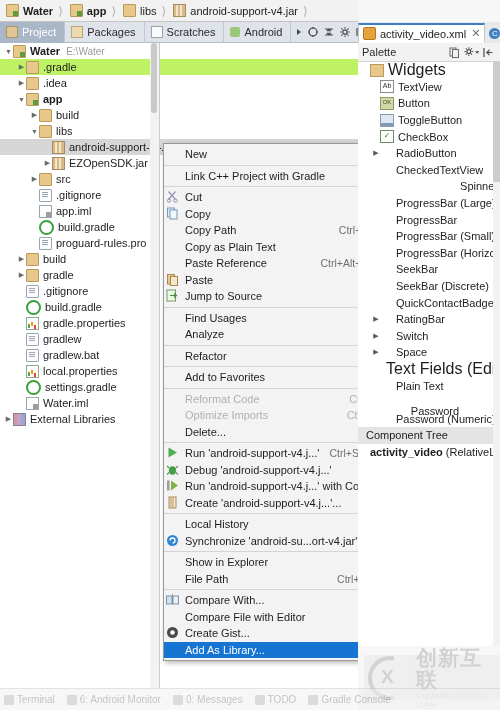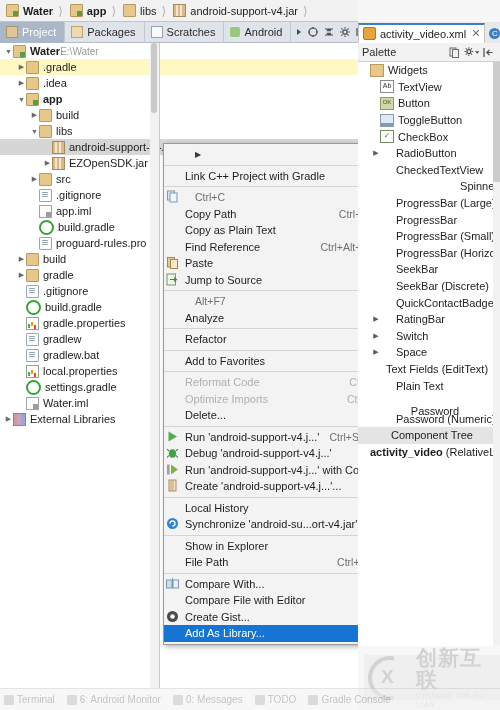--- a/index.html
+++ b/index.html
@@ -52,23 +52,23 @@
   .tic-and{background:#8fc26a;border-radius:2px;}
   .vt-btn{width:16px;height:16px;margin-left:4px;display:flex;align-items:center;justify-content:center;color:#555;font-size:11px;}
   #treewide{
     position:absolute;left:0;top:43px;width:358px;height:645px;
     background:#ffffff;overflow:hidden;
   }
   .row{height:16px;display:flex;align-items:center;white-space:nowrap;position:relative;box-sizing:border-box;padding-right:4px;}
   .row .arrow{width:9px;height:16px;display:flex;align-items:center;justify-content:center;
     font-size:7px;color:#6a6a6a;flex:0 0 auto;}
   .row .lbl{font-size:11px;color:#1d1d1d;}
-  .row .sub{font-size:10px;color:#9a9a9a;text-align:right;}
+  .row .sub{font-size:10px;color:#9a9a9a;margin-left:6px;text-align:right;}
   .row.sel{background:#d6d6d6;}
-  .row.hl{background:#fef9c3;}
+  .row.hl{background:#bef264;}
   .row.bold .lbl{font-weight:bold;}
 
   
   #treescroll{position:absolute;left:150px;top:43px;width:9px;height:645px;background:#f2f2f2;border-right:1px solid #ccc;}
   #treescroll i{position:absolute;left:1px;top:0px;width:6px;height:70px;background:#c9c9c9;border-radius:3px;display:block;}
 
   
   #midcol{position:absolute;left:159px;top:43px;width:199px;height:645px;background:#f4f4f4;border-right:1px solid #c8c8c8;}
   #toolstrip{position:absolute;left:0;top:0;width:20px;height:645px;background:#f0f0f0;border-right:1px solid #d4d4d4;}
   .tsi{width:20px;height:18px;display:flex;align-items:center;justify-content:center;}
@@ -103,21 +103,21 @@
 
   #palettebar{position:absolute;left:0;top:43px;width:142px;height:19px;background:#f2f2f2;border-bottom:1px solid #d2d2d2;display:flex;align-items:center;box-sizing:border-box;padding:0 4px;}
   #palettebar .ptitle{font-size:11px;color:#2b2b2b;flex:1 1 auto;}
   #palettebar .pbtn{width:15px;height:15px;display:flex;align-items:center;justify-content:center;color:#4a4a4a;font-size:10px;margin-left:2px;}
 
   #palettelist{position:absolute;left:0;top:62px;width:142px;height:584px;background:#ffffff;overflow:hidden;}
   .prow{height:16.6px;display:flex;align-items:center;white-space:nowrap;box-sizing:border-box;padding-right:2px;}
   .prow .parrow{width:8px;font-size:7px;color:#5a5a5a;text-align:center;flex:0 0 auto;}
   .prow .pic{width:12px;height:11px;margin-right:4px;flex:0 0 auto;position:relative;}
   .prow .ptxt{font-size:11px;color:#1d1d1d;}
-  .prow.hdr .ptxt{font-size:11px;}
+  .prow.hdr .ptxt{font-size:16px;}
   .prow.selrow{background:#e4e4e4;}
   .pic-folder{background:#e8c88a;border:1px solid #b89a5e;}
   .pic-tv{background:#ffffff;border:1px solid #8b8b8b;font-size:7px;line-height:9px;text-align:center;color:#333;}
   .pic-btn{background:#cfd8a8;border:1px solid #8e9a60;font-size:6px;line-height:9px;text-align:center;color:#4a5020;}
   .pic-tgl{background:#dfe8f2;border:1px solid #8b9bab;}
   .pic-tgl:after{content:"";position:absolute;left:0;bottom:0;width:12px;height:3px;background:#7f9bb5;}
   .pic-cb{background:#ffffff;border:1px solid #6f8f5f;color:#2e7d32;font-size:8px;line-height:9px;text-align:center;}
 
   #paletteScroll{position:absolute;right:0;top:62px;width:7px;height:584px;background:#f2f2f2;}
   #paletteScroll i{position:absolute;left:0;top:0;width:7px;height:120px;background:#cccccc;display:block;}
@@ -389,49 +389,62 @@
       <span class="lbl">External Libraries</span>
     </div>
   </div>
 <div id="treescroll">
     <i></i>
   </div>
 
 <div id="ctxmenu">
     <div class="mi">
       <span class="mic"></span>
+      <span class="mtxt">New</span>
       <span class="marr">▶</span>
     </div>
     <div class="msep"></div>
     <div class="mi">
       <span class="mic"></span>
       <span class="mtxt">Link C++ Project with Gradle</span>
     </div>
     <div class="msep"></div>
+    <div class="mi">
+      <span class="mic">
+        <svg width="13" height="13" viewBox="0 0 13 13">
+          <path d="M2.5 1.5 L9.5 9.5 M9.5 1.5 L2.5 9.5" stroke="#9a8fb5" fill="none" stroke-width="1.2"></path>
+          <circle cx="3" cy="10.6" r="1.6" fill="none" stroke="#9a8fb5" stroke-width="1"></circle>
+          <circle cx="9.5" cy="10.6" r="1.6" fill="none" stroke="#9a8fb5" stroke-width="1"></circle>
+        </svg>
+      </span>
+      <span class="mtxt">Cut</span>
+      <span class="mkey">Ctrl+X</span>
+    </div>
     <div class="mi">
       <span class="mic">
         <svg width="13" height="13" viewBox="0 0 13 13">
           <rect x="1.5" y="1" width="7" height="9" fill="#dbe9f6" stroke="#7d9ab0"></rect>
           <rect x="4" y="3" width="7" height="9" fill="#f1f8fd" stroke="#7d9ab0"></rect>
         </svg>
       </span>
+      <span class="mtxt">Copy</span>
       <span class="mkey">Ctrl+C</span>
     </div>
     <div class="mi">
       <span class="mic"></span>
       <span class="mtxt">Copy Path</span>
       <span class="mkey">Ctrl+Shift+C</span>
     </div>
     <div class="mi">
       <span class="mic"></span>
       <span class="mtxt">Copy as Plain Text</span>
     </div>
     <div class="mi">
       <span class="mic"></span>
-      <span class="mtxt">Find Reference</span>
+      <span class="mtxt">Paste Reference</span>
       <span class="mkey">Ctrl+Alt+Shift+C</span>
     </div>
     <div class="mi">
       <span class="mic">
         <svg width="13" height="13" viewBox="0 0 13 13">
           <rect x="1.5" y="1.5" width="7" height="9.5" fill="#e8c98f" stroke="#a9884f"></rect>
           <rect x="4.5" y="3.5" width="7" height="9" fill="#f6e7c8" stroke="#a9884f"></rect>
         </svg>
       </span>
       <span class="mtxt">Paste</span>
@@ -443,20 +456,21 @@
           <rect x="1" y="1" width="8.5" height="11" fill="#eef7ea" stroke="#6f9c62"></rect>
           <path d="M4 6.5 h6 M8 4.5 L10.5 6.5 L8 8.5" stroke="#3f8a33" fill="none" stroke-width="1.1"></path>
         </svg>
       </span>
       <span class="mtxt">Jump to Source</span>
       <span class="mkey">F4</span>
     </div>
     <div class="msep"></div>
     <div class="mi">
       <span class="mic"></span>
+      <span class="mtxt">Find Usages</span>
       <span class="mkey">Alt+F7</span>
     </div>
     <div class="mi">
       <span class="mic"></span>
       <span class="mtxt">Analyze</span>
       <span class="marr">▶</span>
     </div>
     <div class="msep"></div>
     <div class="mi">
       <span class="mic"></span>
@@ -717,21 +731,21 @@
       <div class="prow" style="padding-left: 14px; flex-direction: column;">
         <span class="parrow"></span>
         <span class="pic"></span>
         <span class="ptxt">Password</span>
       </div>
       <div class="prow" style="padding-left: 14px;">
         <span class="parrow"></span>
         <span class="pic"></span>
         <span class="ptxt">Password (Numeric)</span>
       </div>
-      <div class="prow selrow" style="padding-left: 0; justify-content: center;">
+      <div class="prow selrow" style="padding-left: 0;">
         <span class="parrow"></span>
         <span class="ptxt">Component Tree</span>
       </div>
       <div class="prow" style="padding-left: 4px;">
         <span class="parrow"></span>
         <span class="ptxt"><b>activity_video</b> <i style="font-style:normal">(RelativeLayout)</i></span>
       </div>
     </div>
   <div id="paletteScroll">
       <i></i>

